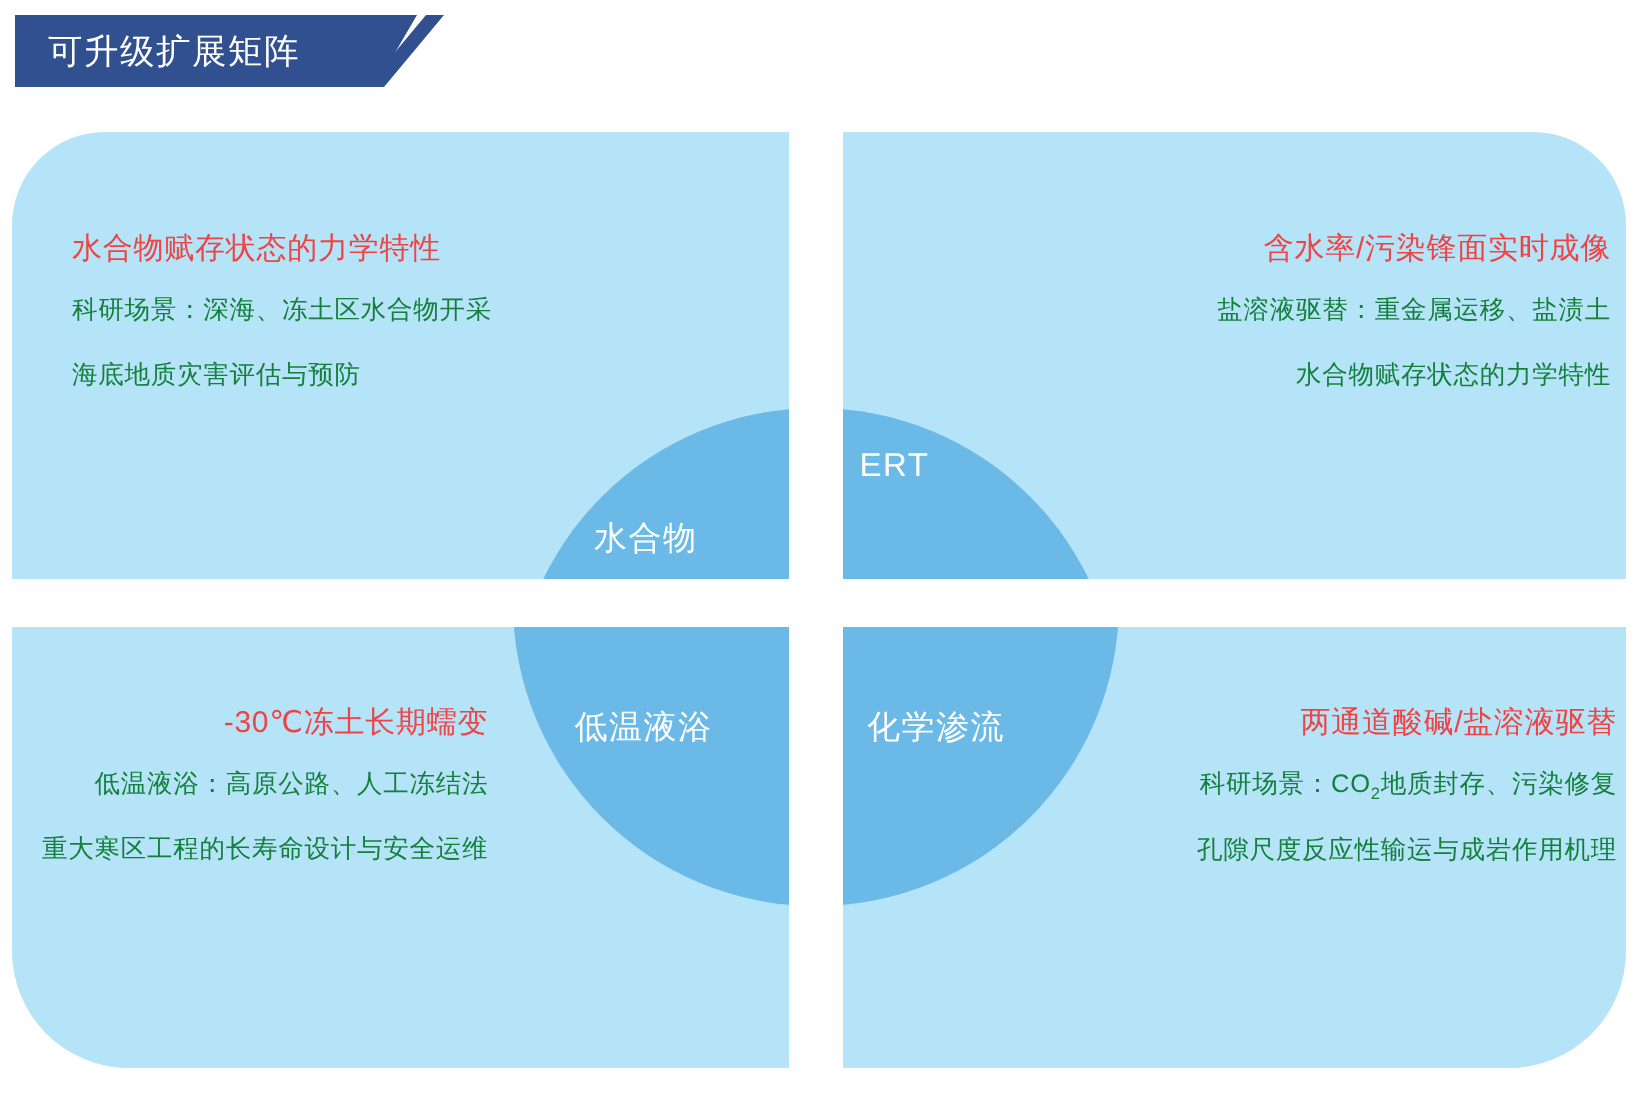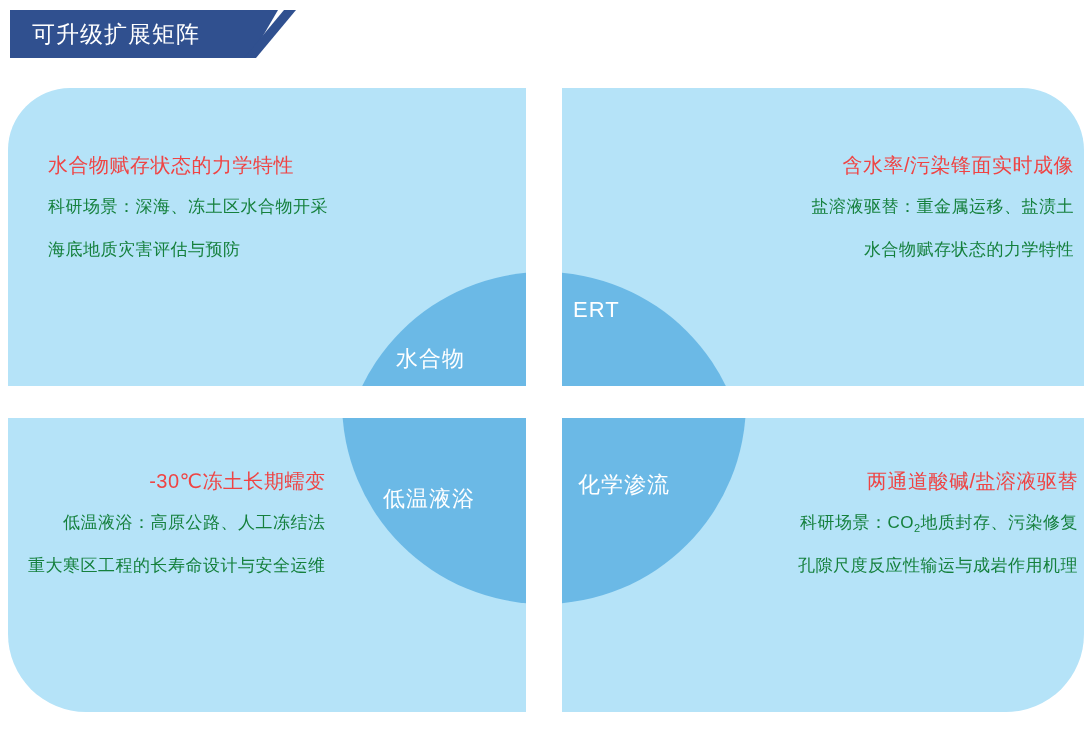--- a/index.html
+++ b/index.html
@@ -126,21 +126,21 @@
     position: absolute;
     z-index: 4;
     color: #ffffff;
     font-size: 22px;
     letter-spacing: 1px;
     line-height: 29px;
     white-space: nowrap;
   }
   #label-hydrate { left: 396px; top: 303px; margin-top: 41px; }
   #label-ert     { left: 573px; top: 295px; text-align: center; }
-  #label-bath    { left: 383px; top: 484px; }
+  #label-bath    { left: 383px; top: 470px; }
   #label-chem    { left: 578px; top: 470px; }
 </style>
 </head>
 <body>
 
 <div class="banner-wrap">
   <div class="banner-shape"></div>
   <div class="banner-stripe"></div>
   <div class="banner-text">可升级扩展矩阵</div>
 </div>

